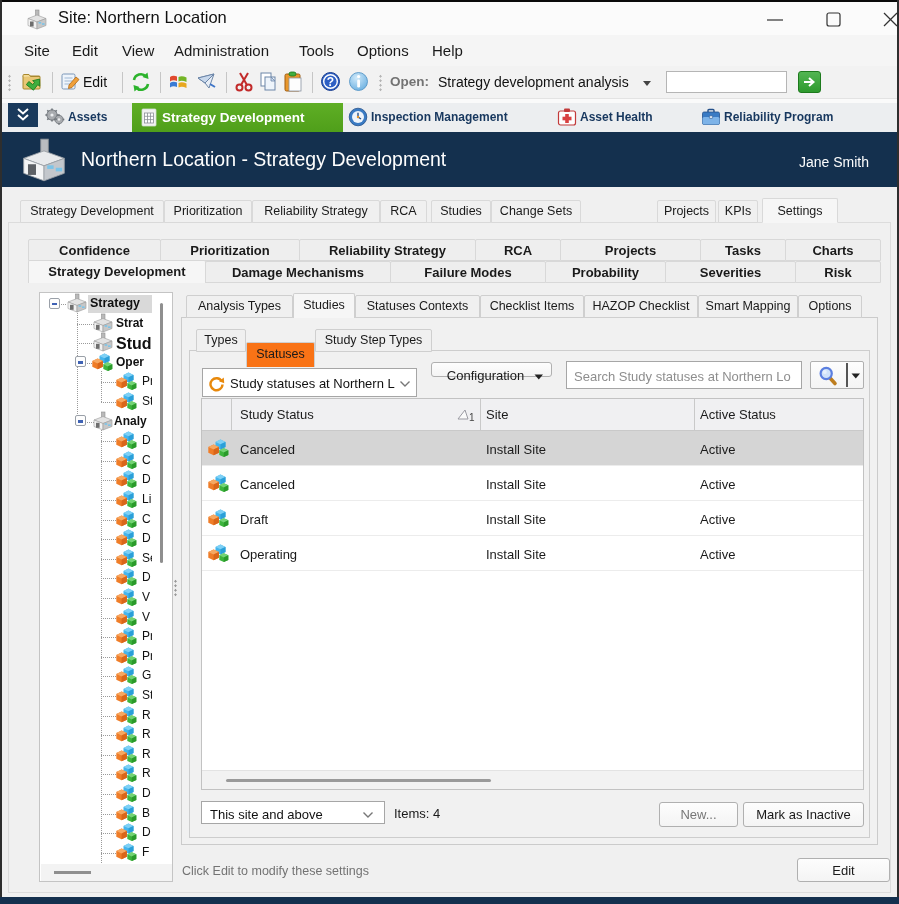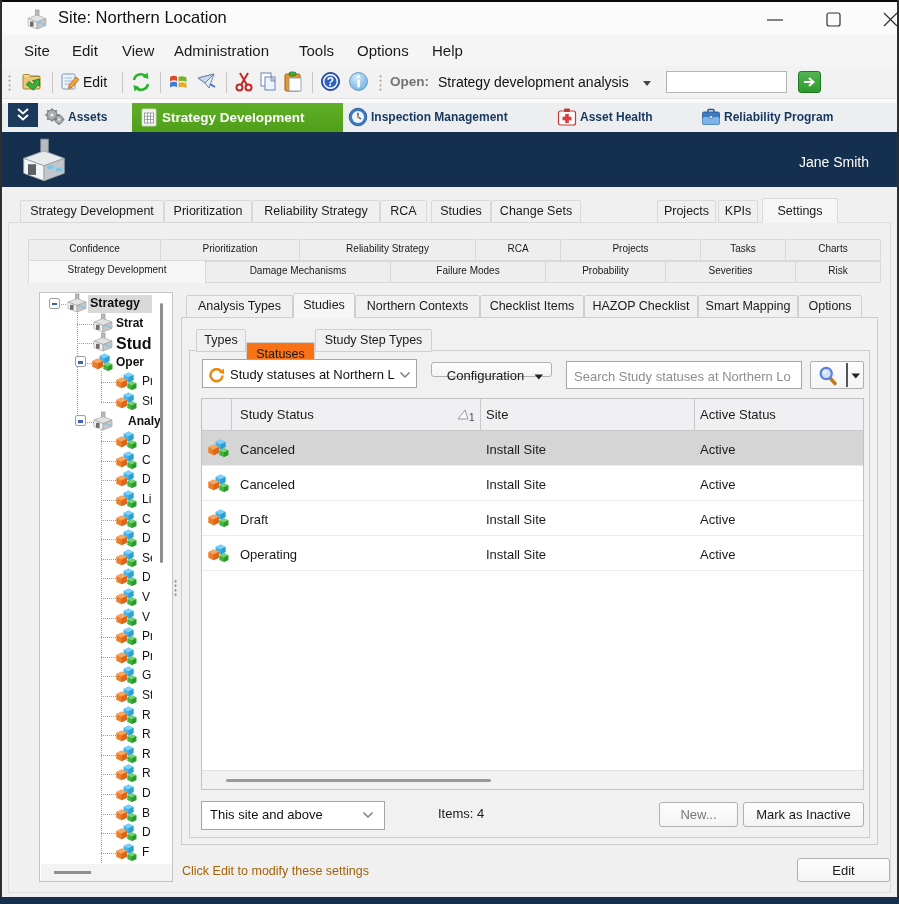--- a/index.html
+++ b/index.html
@@ -32,21 +32,21 @@
 #navyhdr { position:absolute; left:2px; top:132px; width:895px; height:55px; background:#14304e; }
 #navytitle { position:absolute; left:79px; top:16px; font-size:19.5px; color:#fdfdfd; }
 #janesmith { position:absolute; left:797px; top:22px; font-size:14px; color:#fdfdfd; }
 
 .tab1 { position:absolute; top:200px; height:23px; background:#f0f0f0; border:1px solid #d9d9d9; border-radius:2px 2px 0 0;
   font-size:12.5px; color:#1a1a1a; text-align:center; z-index:2; }
 .tab1 span { position:relative; top:3px; }
 #settingsbox { position:absolute; left:8px; top:222px; width:883px; height:671px; background:#f0f0f0; border:1px solid #dcdcdc; z-index:1; }
 
 .tab2 { position:absolute; height:22px; background:#eeeeee; border:1px solid #d8d8d8; border-radius:2px 2px 0 0;
-  font-size:10px; color:#1a1a1a; text-align:center; z-index:2; }
+  font-size:13px; color:#1a1a1a; text-align:center; z-index:2;font-weight:bold; }
 .tab2 span { position:relative; top:3px; }
 
 #sdpanel-left { position:absolute; left:16px; top:282px; width:1px; height:570px; background:#dadada; }
 #sdpanel-right { position:absolute; left:883px; top:282px; width:1px; height:570px; background:#dadada; }
 #sdpanel-bottom { position:absolute; left:176px; top:852px; width:708px; height:1px; background:#d3d3d3; }
 
 #tree { position:absolute; left:39px; top:292px; width:134px; height:590px; background:#fff; border:1px solid #c4c4c4; overflow:hidden; z-index:2; }
 .trow { position:absolute; font-size:13px; color:#111; white-space:nowrap; }
 #treehsb { position:absolute; left:1px; top:571px; width:131px; height:17px; background:#f3f3f3; }
 #treehsb div { position:absolute; left:13px; top:7px; width:37px; height:3px; background:#8f8f8f; }
@@ -66,21 +66,21 @@
 
 #grid { position:absolute; left:201px; top:398px; width:663px; height:392px; background:#fff; border:1px solid #c2c2c2; z-index:3; }
 #gridhdr { position:absolute; left:0; top:0; width:661px; height:32px; background:#f0f0f2; border-bottom:1px solid #c9c9c9; }
 .gcolsep { position:absolute; top:0; width:1px; height:32px; background:#c9c9c9; }
 .ghdrtext { position:absolute; top:8px; font-size:13px; color:#1b1b1b; }
 .grow { position:absolute; width:661px; height:35px; border-bottom:1px solid #ececec; font-size:13px; color:#1a1a1a; }
 .gcell { position:absolute; top:11px; }
 #hscroll { position:absolute; left:0px; top:371px; width:661px; height:19px; background:#f2f2f2; border-top:1px solid #e3e3e3; }
 #hthumb { position:absolute; left:24px; top:8px; width:265px; height:3px; background:#9a9a9a; border-radius:1.5px; }
 
-#clickedit { position:absolute; left:182px; top:864px; font-size:12.5px; color:#a16207; z-index:3; }
+#clickedit { position:absolute; left:182px; top:864px; font-size:12.5px; color:#737373; z-index:3; }
 </style>
 </head>
 <body>
   <div id="titlebar">
     <svg class="abs" style="left:24px; top:7px;" width="22" height="21" viewBox="0 0 22 21">
       <rect x="9.5" y="1" width="3.5" height="8" fill="#b9b9b9" stroke="#8f8f8f" stroke-width="0.6"></rect>
       <polygon points="2,9.5 11,6 20,9.5 11,13" fill="#e3e3e3" stroke="#9a9a9a" stroke-width="0.6"></polygon>
       <polygon points="2,9.5 11,13 11,20 2,16.5" fill="#f2f2f2" stroke="#9a9a9a" stroke-width="0.6"></polygon>
       <polygon points="20,9.5 11,13 11,20 20,16.5" fill="#c7c7c7" stroke="#9a9a9a" stroke-width="0.6"></polygon>
       <rect x="4" y="12.5" width="3.6" height="5" fill="#6e6e6e"></rect>
@@ -272,20 +272,21 @@
   <div id="navyhdr">
     <svg class="abs" style="left:17px; top:5px;" width="50" height="47" viewBox="0 0 46 44">
       <rect x="20" y="2" width="7" height="16" fill="#b9bcc0" stroke="#8f9499" stroke-width="0.8"></rect>
       <polygon points="4,20 23,13 42,20 23,27" fill="#e8eaec" stroke="#9aa0a6" stroke-width="0.8"></polygon>
       <polygon points="4,20 23,27 23,41 4,34" fill="#f4f5f6" stroke="#9aa0a6" stroke-width="0.8"></polygon>
       <polygon points="42,20 23,27 23,41 42,34" fill="#c3c7cc" stroke="#9aa0a6" stroke-width="0.8"></polygon>
       <rect x="8" y="25.5" width="7.5" height="10" fill="#5d6166"></rect>
       <rect x="26" y="26.5" width="6" height="3.4" fill="#7cc4e8"></rect>
       <rect x="34" y="28.8" width="6" height="3.4" fill="#7cc4e8"></rect>
     </svg>
+    <div id="navytitle">Northern Location - Strategy Development</div>
     <div id="janesmith">Jane Smith</div>
   </div>
   <div id="settingsbox"></div>
 
   <div class="tab1" style="left:20px; width:144px;"><span>Strategy Development</span></div>
   <div class="tab1" style="left:164px; width:88px;"><span>Prioritization</span></div>
   <div class="tab1" style="left:252px; width:128px;"><span>Reliability Strategy</span></div>
   <div class="tab1" style="left:380px; width:47px;"><span>RCA</span></div>
   <div class="tab1" style="left:431px; width:60px;"><span>Studies</span></div>
   <div class="tab1" style="left:491px; width:90px;"><span>Change Sets</span></div>
@@ -406,21 +407,21 @@
     </div>
     <svg class="abs" style="left:52px; top:117.60000000000002px;" width="22" height="20" viewBox="0 0 22 20">
 <rect x="9.5" y="1" width="3.5" height="8" fill="#b9b9b9" stroke="#8f8f8f" stroke-width="0.6"></rect>
 <polygon points="2,9 11,5.5 20,9 11,12.5" fill="#e3e3e3" stroke="#9a9a9a" stroke-width="0.6"></polygon>
 <polygon points="2,9 11,12.5 11,19 2,15.5" fill="#f2f2f2" stroke="#9a9a9a" stroke-width="0.6"></polygon>
 <polygon points="20,9 11,12.5 11,19 20,15.5" fill="#c7c7c7" stroke="#9a9a9a" stroke-width="0.6"></polygon>
 <rect x="4" y="11.8" width="3.6" height="5" fill="#6e6e6e"></rect>
 <rect x="12.6" y="12.2" width="2.6" height="1.6" fill="#7cc4e8"></rect>
       <rect x="16" y="13.4" width="2.6" height="1.6" fill="#7cc4e8"></rect>
     </svg>
-    <div class="trow" style="left:88px; top:121px; width:36px; overflow:hidden; font-weight:bold; font-size:12px;">Analy</div>
+    <div class="trow" style="left:74px; top:121px; width:36px; overflow:hidden; font-weight:bold; font-size:12px;">Analy</div>
     <div class="abs" style="left:61px; top:148px; width:17px; height:1px; background:repeating-linear-gradient(to right,#9a9a9a 0 1px,transparent 1px 2px);"></div>
     <svg class="abs" style="left:76px; top:138.20000000000002px;" width="21" height="20" viewBox="0 0 21 20">
 <g>
         <polygon points="12.5,0.5 17.5,2.9 17.5,8.1 12.5,10.5 7.5,8.1 7.5,2.9" fill="#45b5ec"></polygon>
         <polygon points="12.5,0.5 17.5,2.9 12.5,5.3 7.5,2.9" fill="#7ed0f5"></polygon>
         <polygon points="12.5,5.3 17.5,2.9 17.5,8.1 12.5,10.5" fill="#2b9fd8"></polygon>
 <polygon points="15.8,9.2 20.3,11.3 20.3,15.9 15.8,18 11.3,15.9 11.3,11.3" fill="#3db53d"></polygon>
         <polygon points="15.8,9.2 20.3,11.3 15.8,13.4 11.3,11.3" fill="#74d374"></polygon>
         <polygon points="15.8,13.4 20.3,11.3 20.3,15.9 15.8,18" fill="#2b9a2b"></polygon>
 <polygon points="5.6,5.6 10.9,8.1 10.9,13.7 5.6,16.2 0.3,13.7 0.3,8.1" fill="#ef7d28"></polygon>
@@ -747,31 +748,31 @@
     <div id="treevsb"></div>
     <div id="treehsb">
       <div></div>
     </div>
   </div>
   <div id="treegrip"></div>
 
   <div id="studiesbox"></div>
   <div class="tab3" style="left:186px; top:295px; width:107px;"><span>Analysis Types</span></div>
   <div class="tab3" style="left:293px; top:293px; width:62px; height:25px; background:#f6f6f6; z-index:3; border-bottom:none;"><span style="top:4px;">Studies</span></div>
-  <div class="tab3" style="left:355px; top:295px; width:125px;"><span>Northern Contexts</span></div>
+  <div class="tab3" style="left:355px; top:295px; width:125px;"><span>Statuses Contexts</span></div>
   <div class="tab3" style="left:480px; top:295px; width:104px;"><span>Checklist Items</span></div>
   <div class="tab3" style="left:584px; top:295px; width:114px;"><span>HAZOP Checklist</span></div>
   <div class="tab3" style="left:698px; top:295px; width:100px;"><span>Smart Mapping</span></div>
   <div class="tab3" style="left:798px; top:295px; width:64px;"><span>Options</span></div>
   <div id="statusesbox"></div>
   <div class="tab3" style="left:196px; top:329px; width:50px;"><span>Types</span></div>
   <div class="tab3" style="left:246px; top:342px; width:69px; height:25px; background:#f97316; z-index:3; border-bottom:none;"><span style="top:4px;">Statuses</span></div>
   <div class="tab3" style="left:315px; top:329px; width:117px;"><span>Study Step Types</span></div>
 
-  <div class="combo" style="left:202px; top:359px; width:215px; height:29px;padding-left:8px;">
+  <div class="combo" style="left:202px; top:368px; width:215px; height:29px;padding-left:8px;">
     <svg class="abs" style="left:5px; top:6px;" width="17" height="17" viewBox="0 0 17 17">
       <path d="M13.7 6.2 A6 6 0 1 0 14.5 9.5" fill="none" stroke="#e8890c" stroke-width="2.4"></path>
       <polygon points="15.8,2.5 16.2,8.2 11,6.2" fill="#e8890c"></polygon>
     </svg>
     <span style="position:absolute; left:27px; top:7px; width:168px; overflow:hidden; white-space:nowrap; display:inline-block;">Study statuses at Northern L</span>
     <svg class="abs" style="left:196px; top:11px;" width="12" height="8">
       <path d="M1.5 1.5 L6 6 L10.5 1.5" stroke="#777" stroke-width="1.4" fill="none"></path>
     </svg>
   </div>
   <div class="btn" style="left:431px; top:362px; width:121px; height:15px;">
@@ -878,27 +879,27 @@
       </svg>
       <div class="gcell" style="left:38px;">Operating</div>
       <div class="gcell" style="left:284px;">Install Site</div>
       <div class="gcell" style="left:498px;">Active</div>
     </div>
     <div id="hscroll">
       <div id="hthumb"></div>
     </div>
   </div>
 
-  <div class="combo" style="left:201px; top:801px; width:184px; height:29px;">
+  <div class="combo" style="left:201px; top:801px; width:184px; height:23px;">
     <span style="position:absolute; left:8px; top:5px;">This site and above</span>
     <svg class="abs" style="left:160px; top:9px;" width="12" height="8">
       <path d="M1.5 1.5 L6 6 L10.5 1.5" stroke="#777" stroke-width="1.4" fill="none"></path>
     </svg>
   </div>
-  <div class="abs" style="left:394px; top:806px; font-size:13px; color:#1a1a1a; z-index:3;margin-left:44px;">Items: 4</div>
+  <div class="abs" style="left:394px; top:806px; font-size:13px; color:#1a1a1a; z-index:3;">Items: 4</div>
   <div class="btn" style="left:659px; top:802px; width:79px; height:25px; color:#777;text-align:center;"><span style="position:relative; top:4px;">New...</span></div>
   <div class="btn" style="left:743px; top:802px; width:121px; height:25px;"><span style="position:relative; top:4px;">Mark as Inactive</span></div>
   <div id="clickedit">Click Edit to modify these settings</div>
   <div class="btn" style="left:797px; top:858px; width:93px; height:24px;"><span style="position:relative; top:4px;">Edit</span></div>
   <div id="edge-top"></div>
 <div id="edge-left"></div>
 <div id="edge-right"></div>
 <div id="edge-bottom"></div>
 
 </body></html>

